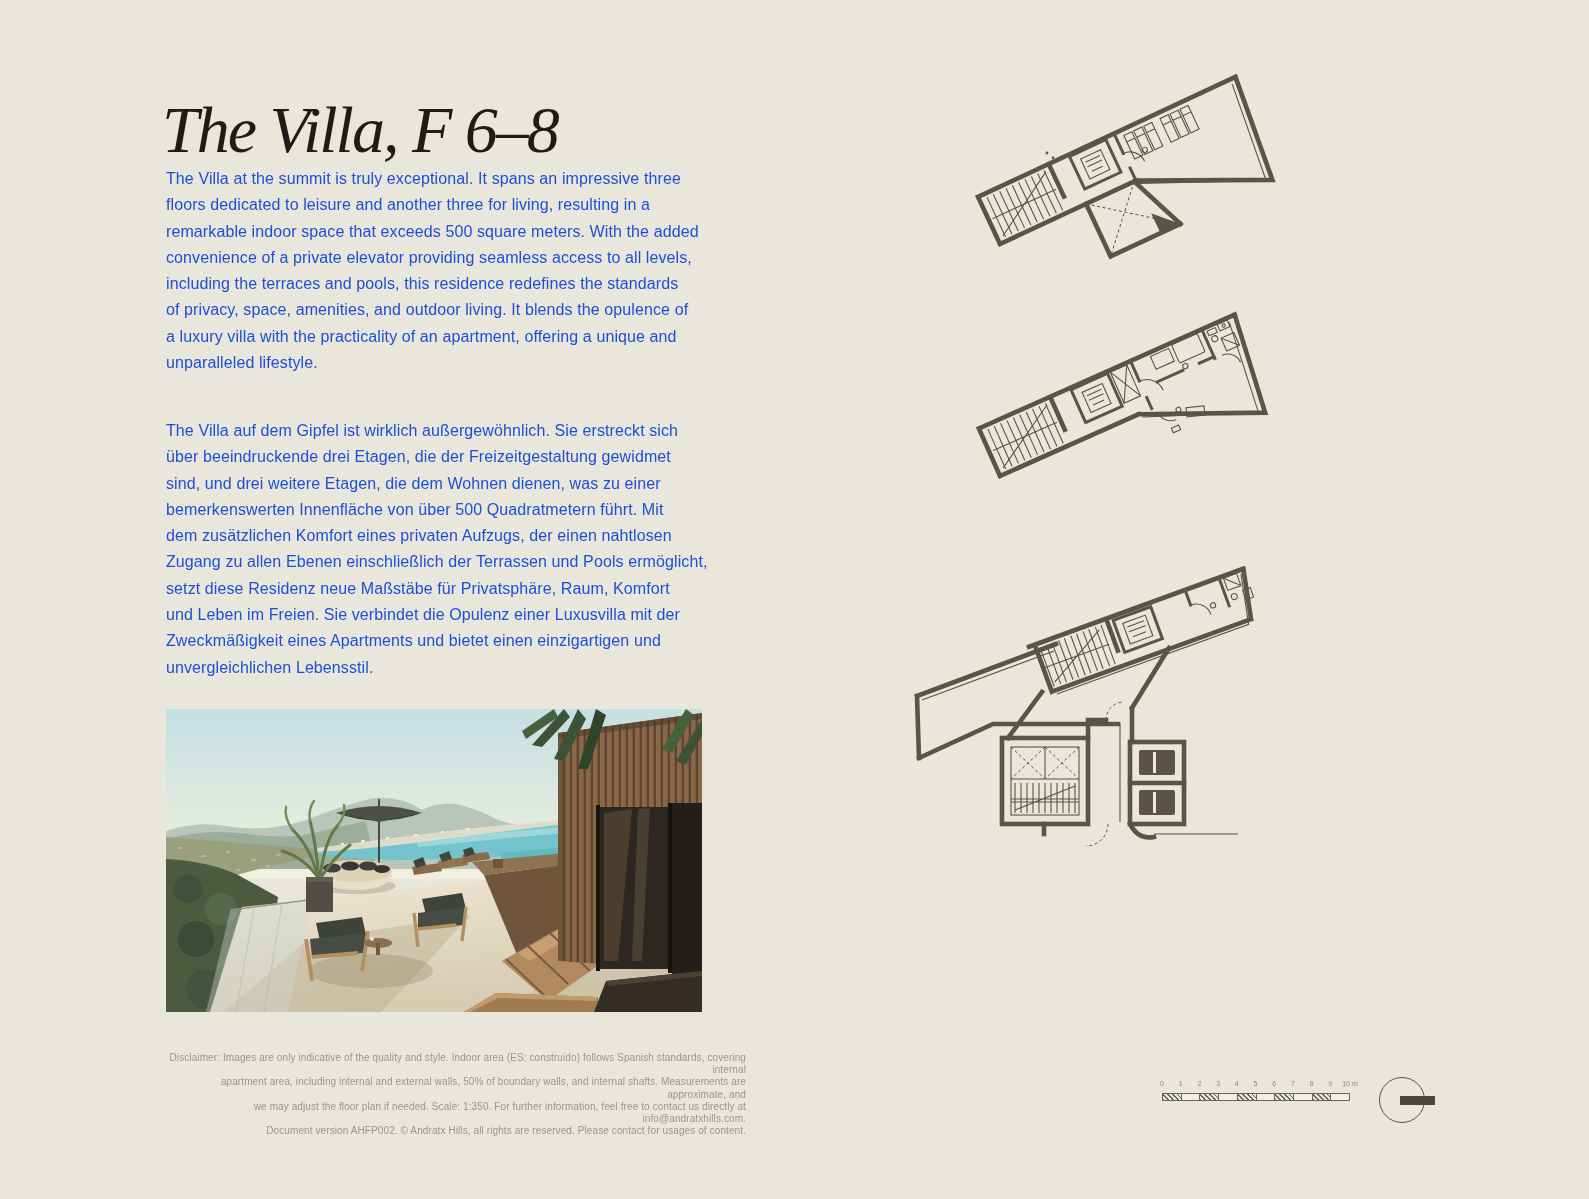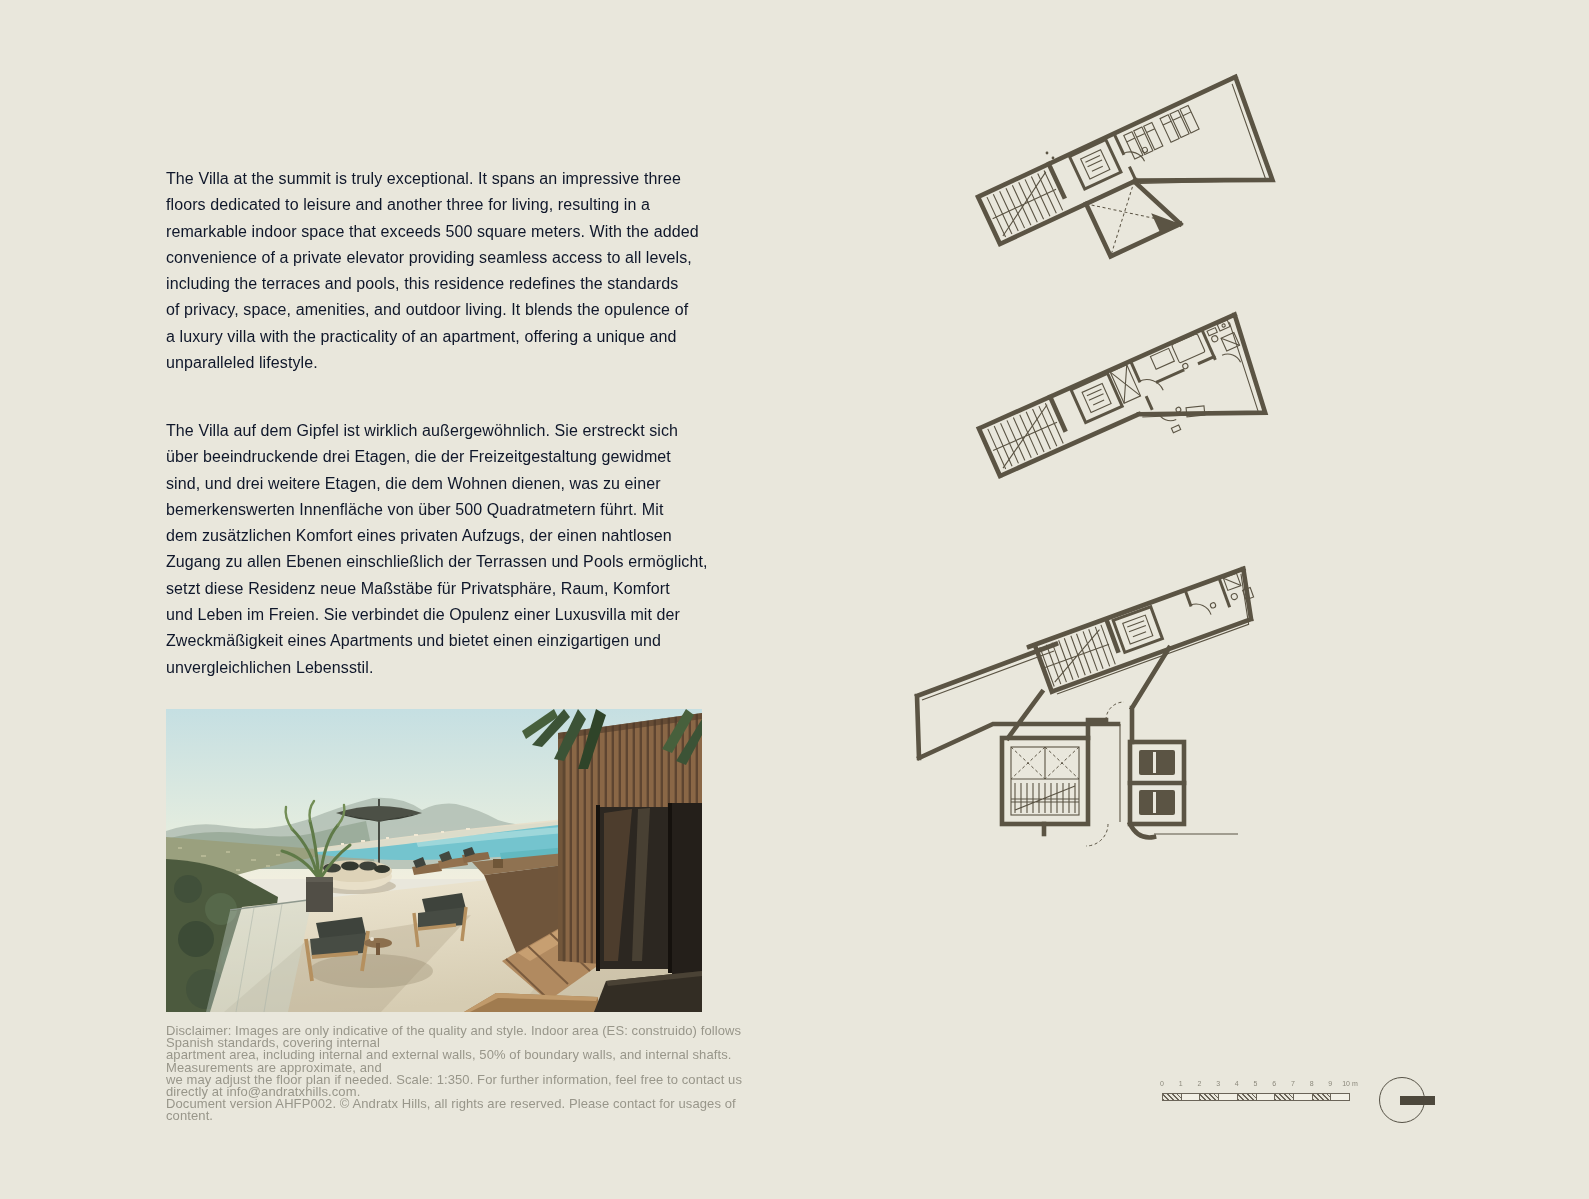--- a/index.html
+++ b/index.html
@@ -9,30 +9,30 @@
     font-family:"Liberation Sans", sans-serif;
   }
   .title {
     position:absolute; left:162px; top:48px;
     font-family:"Liberation Serif", serif; font-style:italic; font-weight:400;
     font-size:66px; letter-spacing:-2px; color:#1d1c18; white-space:nowrap;
   }
   .para {
     position:absolute; left:166px; width:620px;
     white-space:pre-line; font-size:16px; line-height:26.3px;
-    color:#0f172a; letter-spacing:0.1px;
+    color:#1d4ed8; letter-spacing:0.1px;
   }
   .para-en { top:150px; }
   .para-de { top:402px; }
   .photo-wrap { position:absolute; left:166px; top:709px; width:536px; height:303px; }
   .photo-wrap svg { display:block; }
   .disclaimer {
-    position:absolute; left:166px; top:1012px; width:580px;
-    white-space:pre-line; font-size:13px; line-height:12.2px;
-    color:#98968a; letter-spacing:0.1px;
+    position:absolute; left:166px; top:1042px; width:580px;
+    white-space:pre-line; font-size:10px; line-height:12.2px;
+    color:#98968a; letter-spacing:0.1px;text-align:right;
   }
   .plan { position:absolute; }
   .plan svg { display:block; width:100%; height:100%; overflow:visible; }
   .plan1 { left:998px; top:74px;  width:296px; height:205px; }
   .plan2 { left:992px; top:312px; width:300px; height:192px; }
   .plan3 { left:896px; top:522px; width:390px; height:332px; }
   
   .w { stroke:#5b5444; stroke-width:4.6; fill:none; stroke-linecap:square; }
   .m { stroke:#5b5444; stroke-width:3;   fill:none; stroke-linecap:square; }
   .t { stroke:#5b5444; stroke-width:1.1; fill:none; }
@@ -49,20 +49,21 @@
   
   .compass { position:absolute; left:1379px; top:1077px; width:46px; height:46px; }
   .compass .ring { position:absolute; inset:0; border:1.6px solid #565246; border-radius:50%; box-sizing:border-box; }
   .compass .needle { position:absolute; left:21px; top:19px; width:35px; height:9px; background:#4d483c; }
 </style>
 </head>
 <body>
 
 <div class="page">
 
+  <h1 class="title">The Villa, F 6–8</h1>
 
   <p class="para para-en">The Villa at the summit is truly exceptional. It spans an impressive three
 floors dedicated to leisure and another three for living, resulting in a
 remarkable indoor space that exceeds 500 square meters. With the added
 convenience of a private elevator providing seamless access to all levels,
 including the terraces and pools, this residence redefines the standards
 of privacy, space, amenities, and outdoor living. It blends the opulence of
 a luxury villa with the practicality of an apartment, offering a unique and
 unparalleled lifestyle.</p>
 

